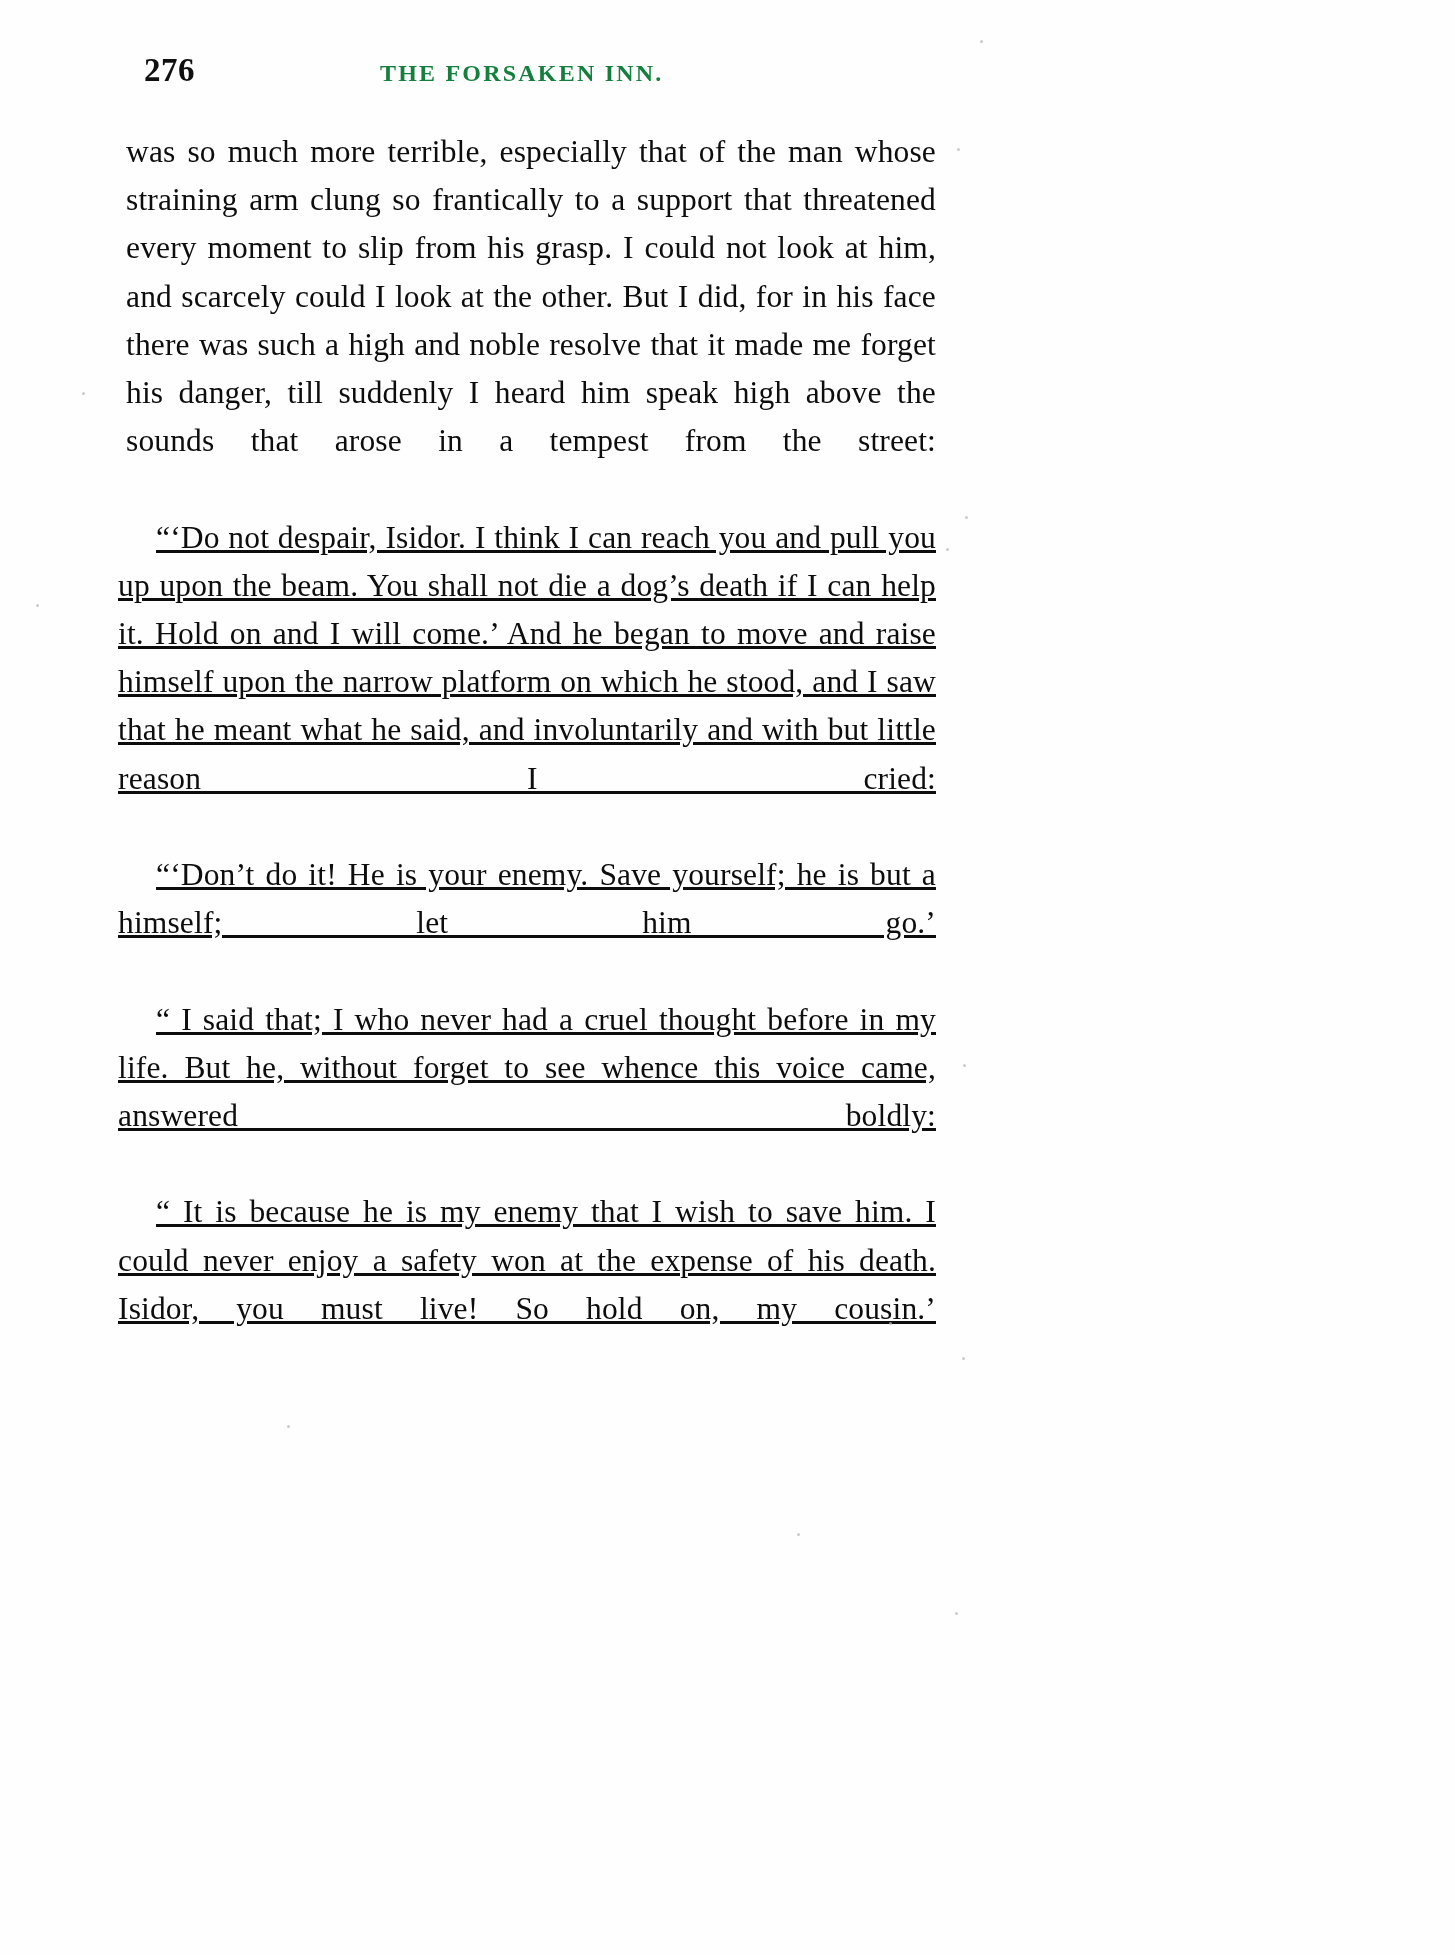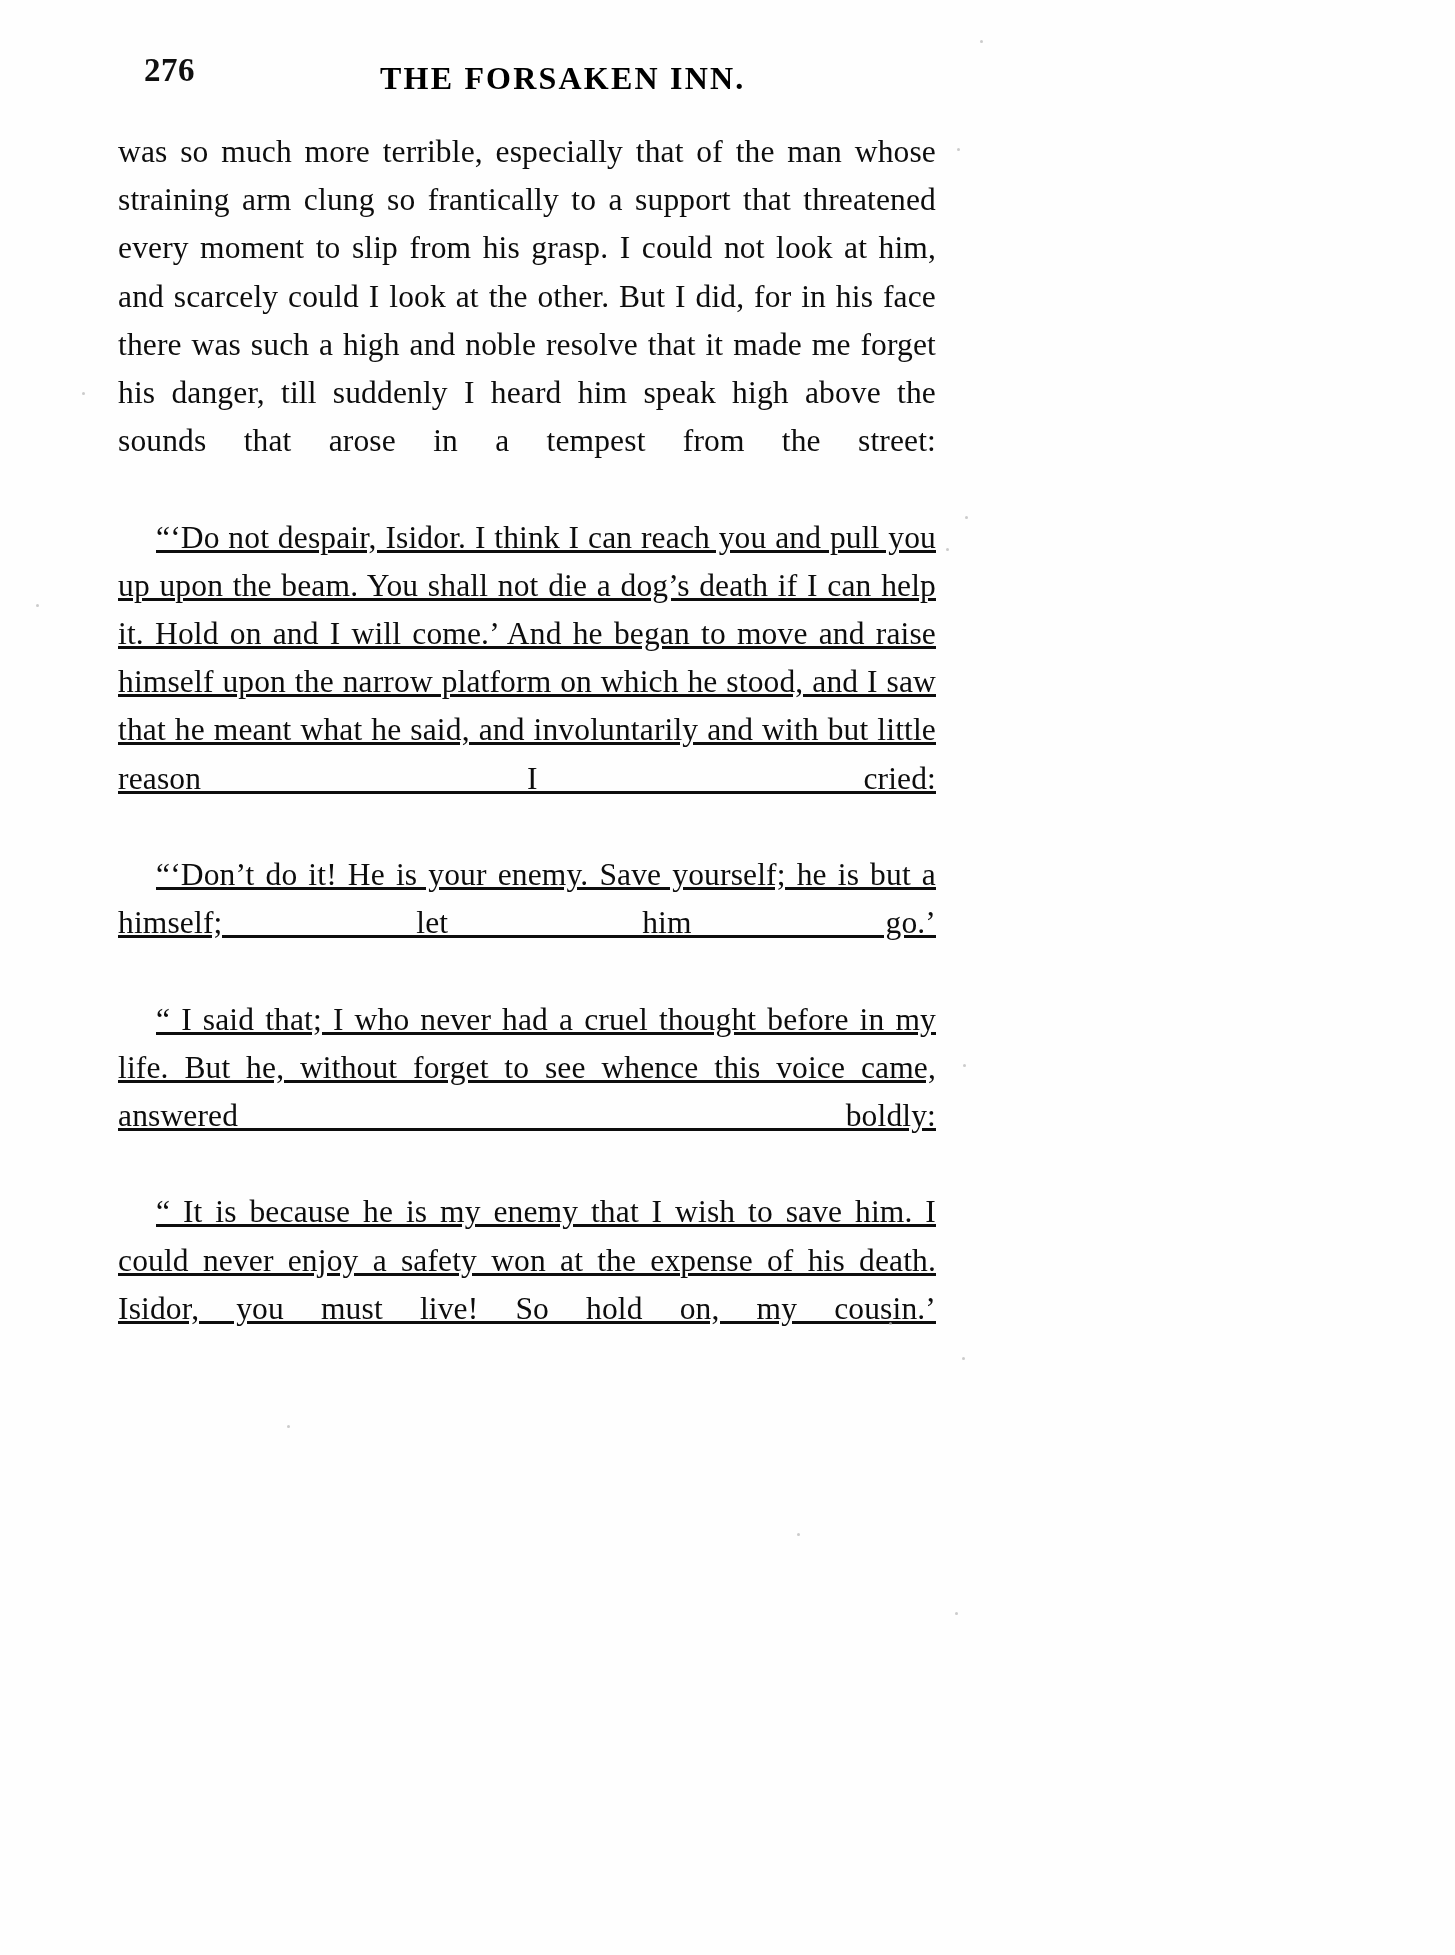--- a/index.html
+++ b/index.html
@@ -46,23 +46,23 @@
     letter-spacing: 0.5px;
     color: #101010;
     margin-left: 26px;
   }
   .running-head {
     position: absolute;
     left: 380px;
     top: 8px;
     font-family: "Liberation Serif", serif;
     font-weight: bold;
-    font-size: 32px;
+    font-size: 24px;
     letter-spacing: 2.2px;
-    color: #000000;
+    color: #15803d;
   }
   .textblock {
     position: absolute;
     left: 118px;
     top: 128px;
     width: 818px;
   }
   p {
     margin: 0;
     font-size: 31.5px;
@@ -72,20 +72,21 @@
     color: #0d0d0d;
     font-family: "Liberation Serif", serif;
     letter-spacing: 0.15px;
   }
   p.indent {
     text-indent: 38px;
     text-decoration: underline;
   }
   p.noindent {
     text-indent: 0;
+    margin-left: 8px;
   }
   
   p::after {
     content: "";
     display: inline-block;
     width: 100%;
   }
 </style>
 </head>
 <body>

